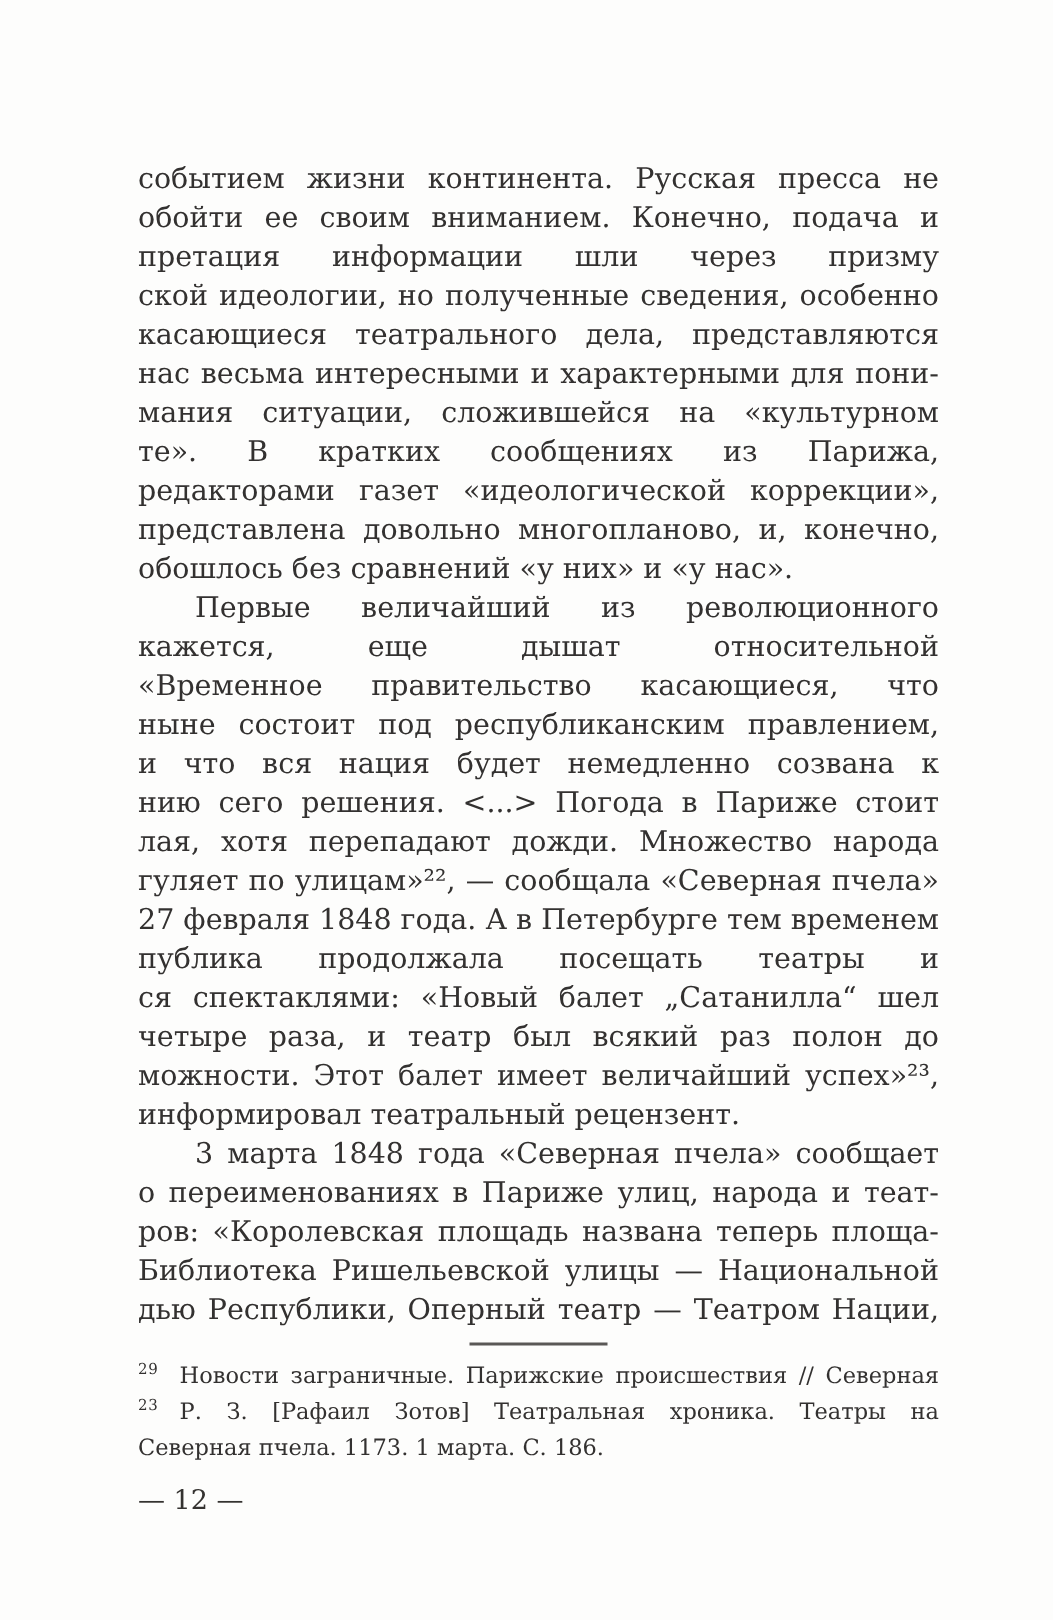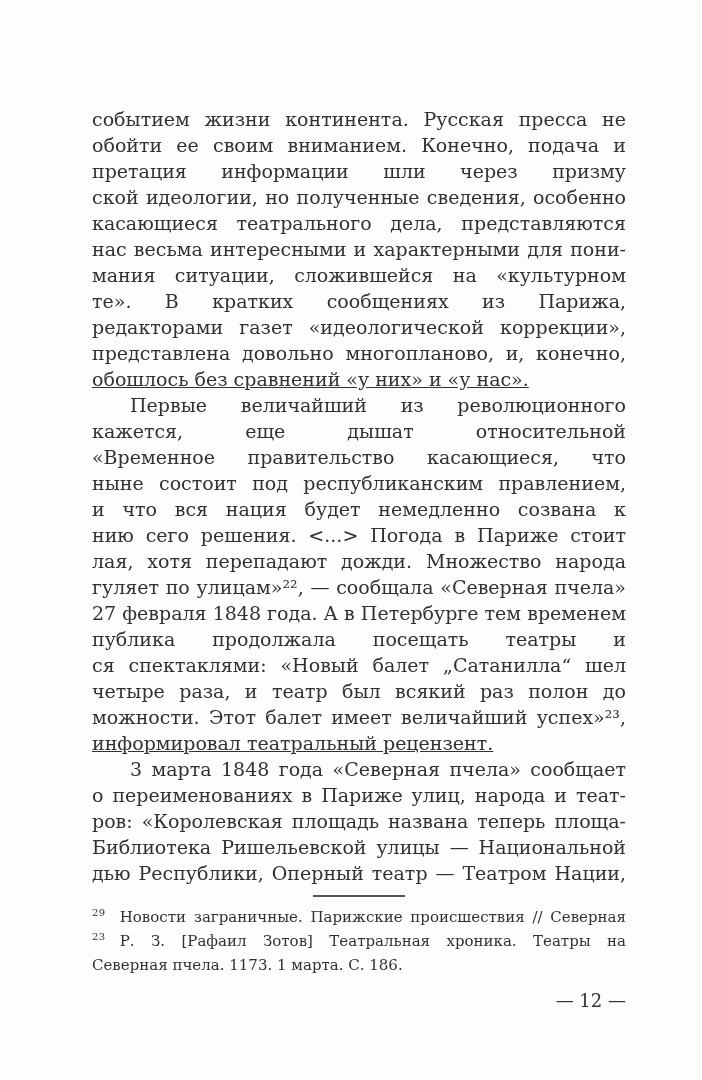--- a/index.html
+++ b/index.html
@@ -26,21 +26,21 @@
   .bline {
     font-size: 19px;
     line-height: 26px;
     text-align: justify;
     text-align-last: justify;
     white-space: normal;
     overflow: hidden;
     height: 26px;
   }
   .bline.indent { padding-left: 38px; }
-  .bline.end { text-align-last: left; text-decoration: underline; }
+  .bline.end { text-align-last: left; }
   .fn-rule {
     margin-top: 9px;
     width: 92px;
     border: 0;
     border-top: 2px solid #5a5856;
     height: 0;
   }
   .footnotes {
     margin-top: 5px;
   }
@@ -55,21 +55,21 @@
   .fline.cont { text-align-last: left; }
   .fline sup {
     font-size: 10px;
     line-height: 0;
     vertical-align: 6px;
     letter-spacing: 0.5px;
   }
   .fgap { display: inline-block; width: 14px; }
   .page-number {
     margin-top: 12px;
-    text-align: right;
+    text-align: left;
     font-size: 18px;
     line-height: 24px;
     color: #343230;
   }
 </style>
 </head>
 <body>
 
 <div class="page">
   <div class="text-block">

